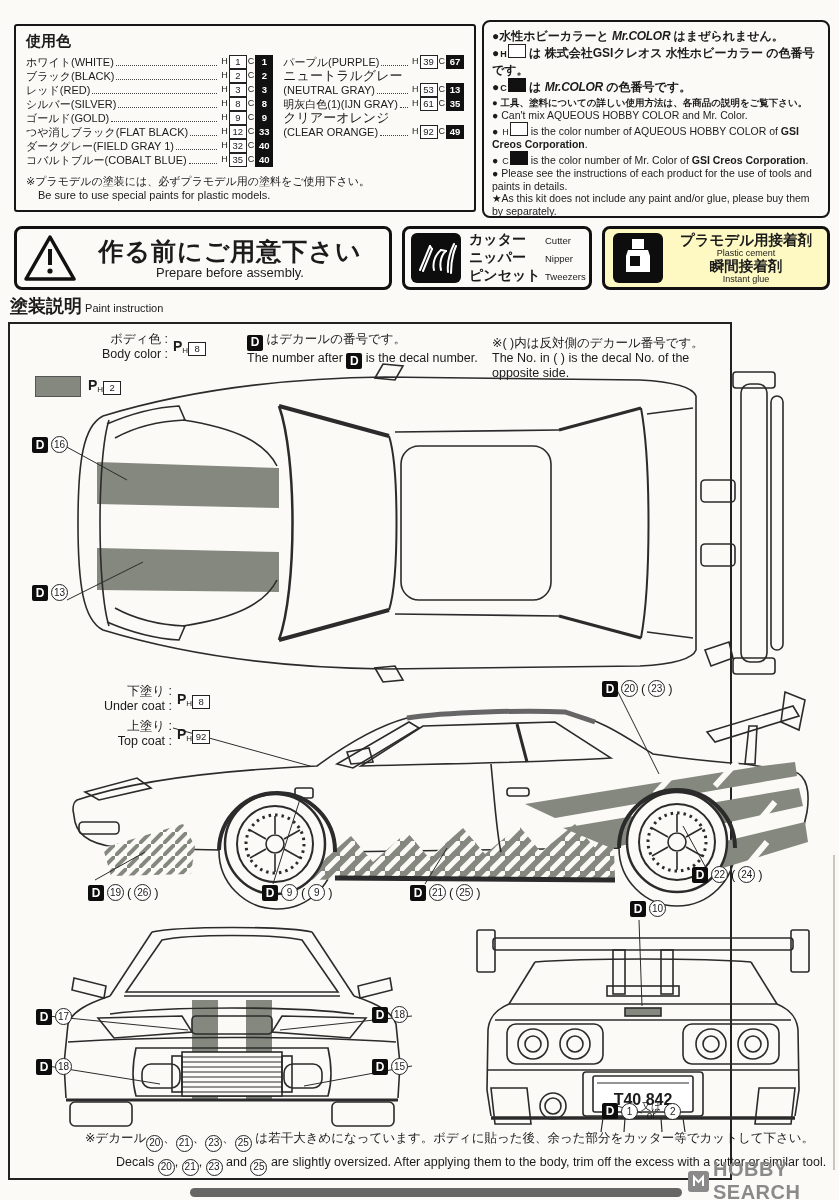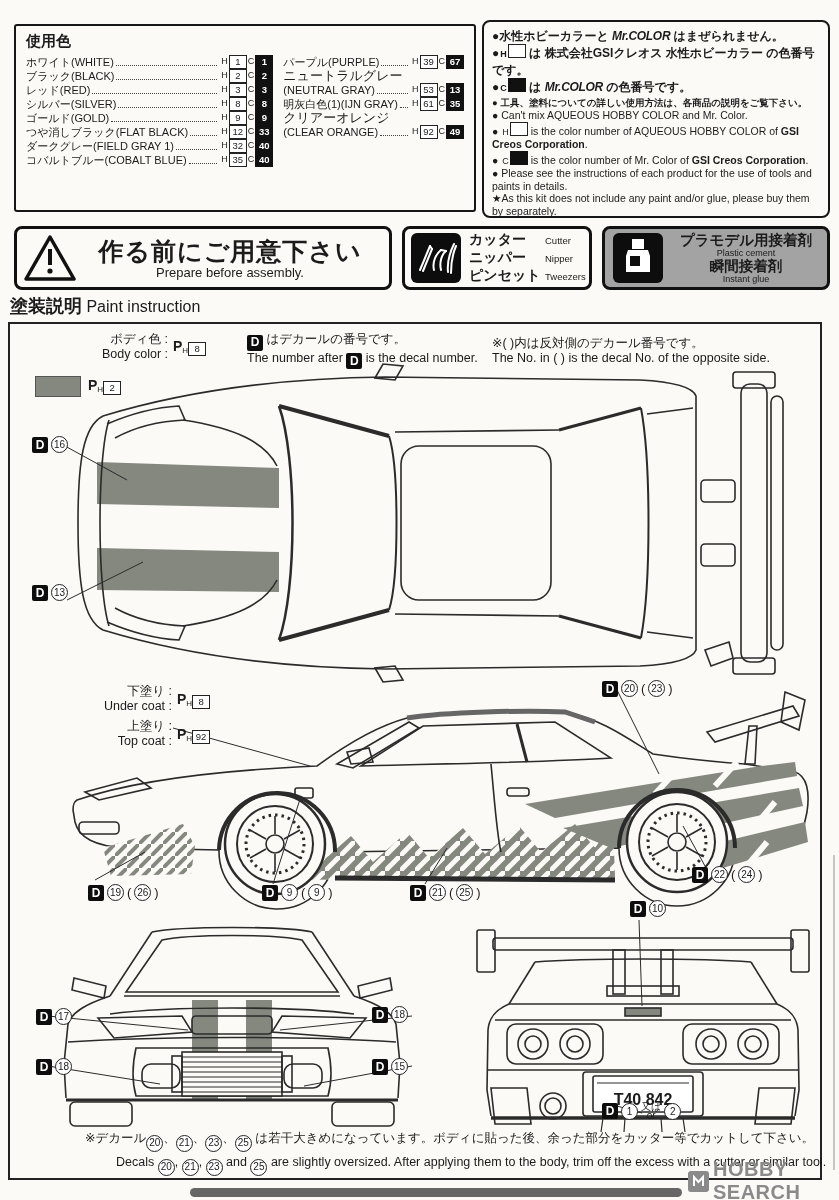--- a/index.html
+++ b/index.html
@@ -34,29 +34,29 @@
   .prepare-box{left:14px;top:226px;width:378px;height:64px;border:3px solid #111;border-radius:8px;box-sizing:border-box;display:flex;align-items:center;padding:0 6px;background:#fbfaf6;}
   .prep-text{flex:1;text-align:center;}
   .prep-jp{font-size:25px;font-weight:bold;letter-spacing:1px;line-height:28px;}
   .prep-en{font-size:13px;line-height:15px;}
   .tools-box{left:402px;top:226px;width:190px;height:64px;border:3px solid #111;border-radius:8px;box-sizing:border-box;display:flex;align-items:center;gap:8px;padding:0 6px;background:#fbfaf6;}
   .black-tile{width:50px;height:50px;background:#0d0d0d;border-radius:6px;flex:none;display:flex;align-items:center;justify-content:center;}
   .tool-rows{flex:1;}
   .tool-row{display:flex;align-items:baseline;line-height:16px;}
   .tool-jp{font-size:14px;font-weight:bold;width:76px;}
   .tool-en{font-size:9.5px;}
-  .glue-box{left:602px;top:226px;width:228px;height:64px;border:3px solid #111;border-radius:8px;box-sizing:border-box;display:flex;align-items:center;gap:10px;padding:0 8px;background:#a3a3a3;}
+  .glue-box{left:602px;top:226px;width:228px;height:64px;border:3px solid #111;border-radius:8px;box-sizing:border-box;display:flex;align-items:center;gap:10px;padding:0 8px;background:#fef9c3;}
   .glue-text{flex:1;text-align:center;line-height:13px;}
   .glue-jp{font-size:14.5px;font-weight:bold;line-height:16px;}
   .glue-en{font-size:9px;line-height:10px;}
   
   .paint-header{left:10px;top:294px;font-size:18px;}
   .paint-header .jp{font-weight:bold;}
-  .paint-header .en{font-size:16px;margin-top:48px;}
-  .paint-box{left:8px;top:322px;width:814px;height:858px;border:2px solid #222;box-sizing:border-box;background:#fbfaf6;}
+  .paint-header .en{font-size:11px;margin-top:48px;}
+  .paint-box{left:8px;top:322px;width:724px;height:858px;border:2px solid #222;box-sizing:border-box;background:#fbfaf6;}
   .pb-label{font-size:12.5px;line-height:15px;}
   .right-align{text-align:right;}
   .pmark b{font-size:14px;}
   .psub{font-size:8px;vertical-align:-2px;}
   .dbadge{display:inline-flex;width:16px;height:16px;background:#0d0d0d;color:#fff;font-weight:bold;font-size:12px;align-items:center;justify-content:center;border-radius:2px;vertical-align:-3px;}
   .circ{display:inline-flex;align-items:center;justify-content:center;width:17px;height:17px;border:1.3px solid #222;border-radius:50%;font-size:10px;background:#fff;box-sizing:border-box;vertical-align:-4px;}
   .callout{position:absolute;display:flex;align-items:center;gap:3px;font-size:13px;white-space:nowrap;}
   .orstack{display:inline-flex;flex-direction:column;align-items:center;line-height:9px;}
   .orstack span:first-child{font-size:10px;text-align:right;}
   .orstack span:last-child{font-size:10px;}
@@ -214,20 +214,24 @@
     <div class="crow-main">
       <span class="crow-name">(CLEAR ORANGE)</span>
       <span class="dots"></span>
       <span class="hl">H</span>
             <span class="hbox">92</span>
       <span class="hl">C</span>
             <span class="cbox">49</span>
     </div>
   </div>
 </div>
+  </div>
+  <div class="colors-foot">
+    <div>※プラモデルの塗装には、必ずプラモデル用の塗料をご使用下さい。</div>
+    <div class="en">Be sure to use special paints for plastic models.</div>
   </div>
 </div>
 
 <div class="abs notes-box">
   <div class="nline jp1">●<b>水性ホビーカラー</b>と <span class="mrcolor">Mr.COLOR</span> はまぜられません。</div>
 
   <div class="nline jp1">●<span class="hl">H</span><span class="hbox"></span> は <b>株式会社GSIクレオス 水性ホビーカラー</b> の色番号です。</div>
 
   <div class="nline jp1">●<span class="hl">C</span><span class="cbox"></span> は <span class="mrcolor">Mr.COLOR</span> の色番号です。</div>
 

